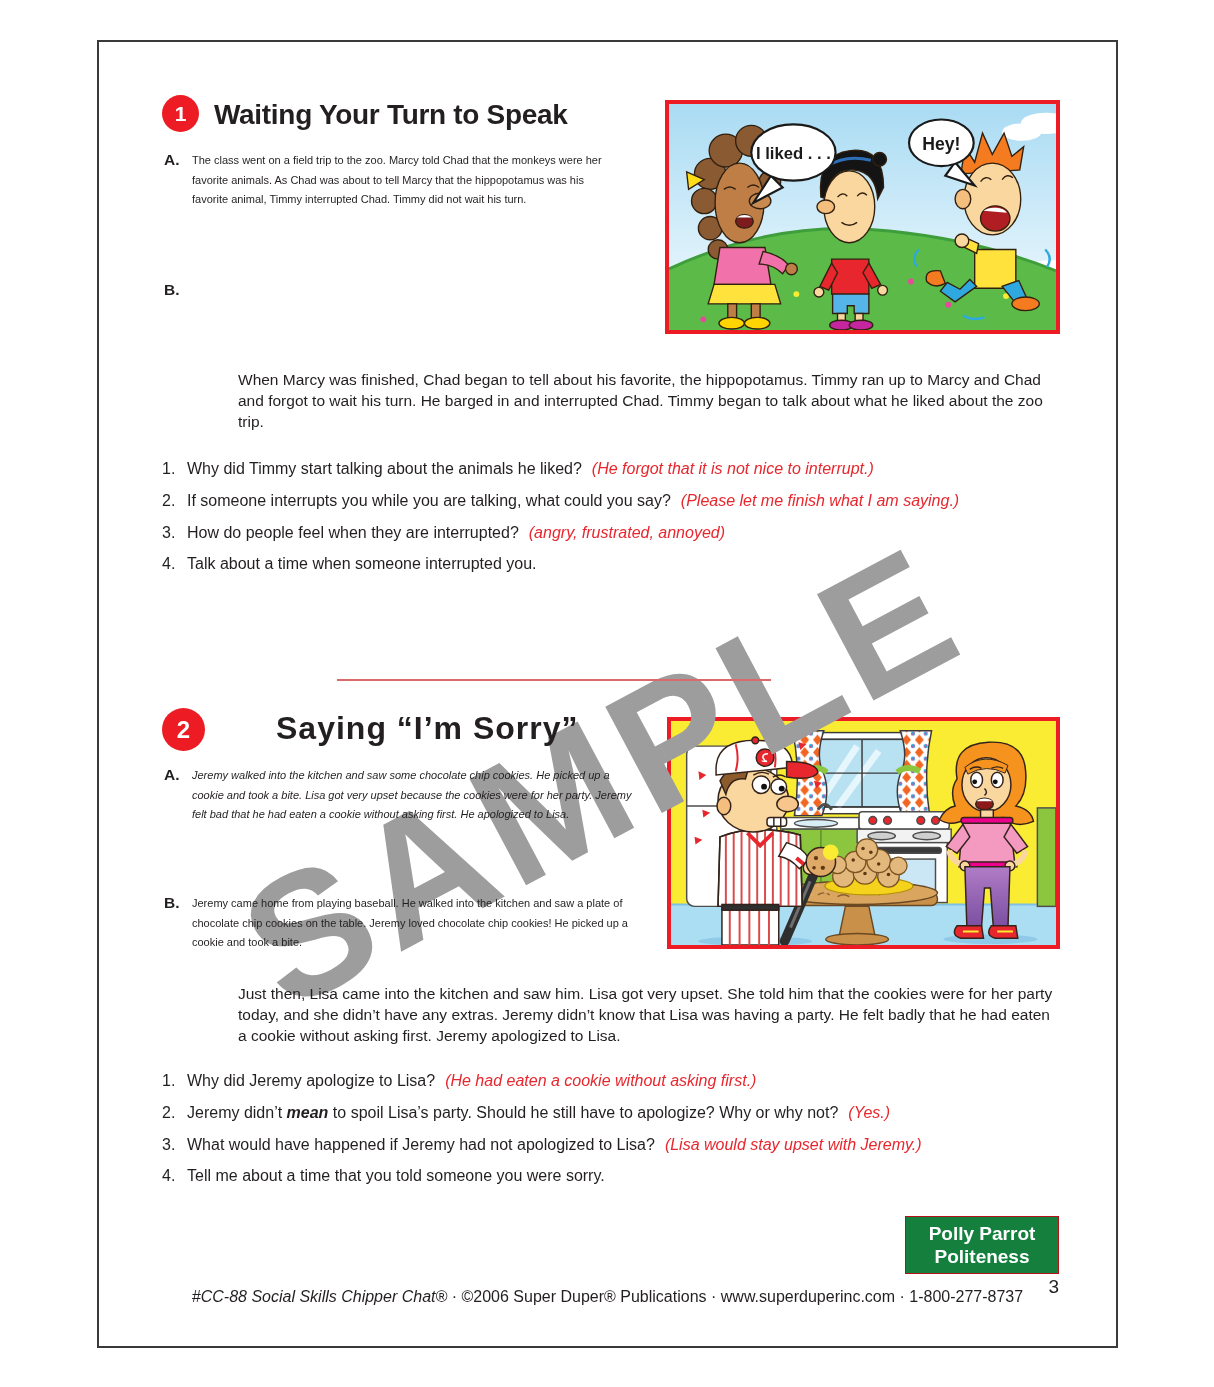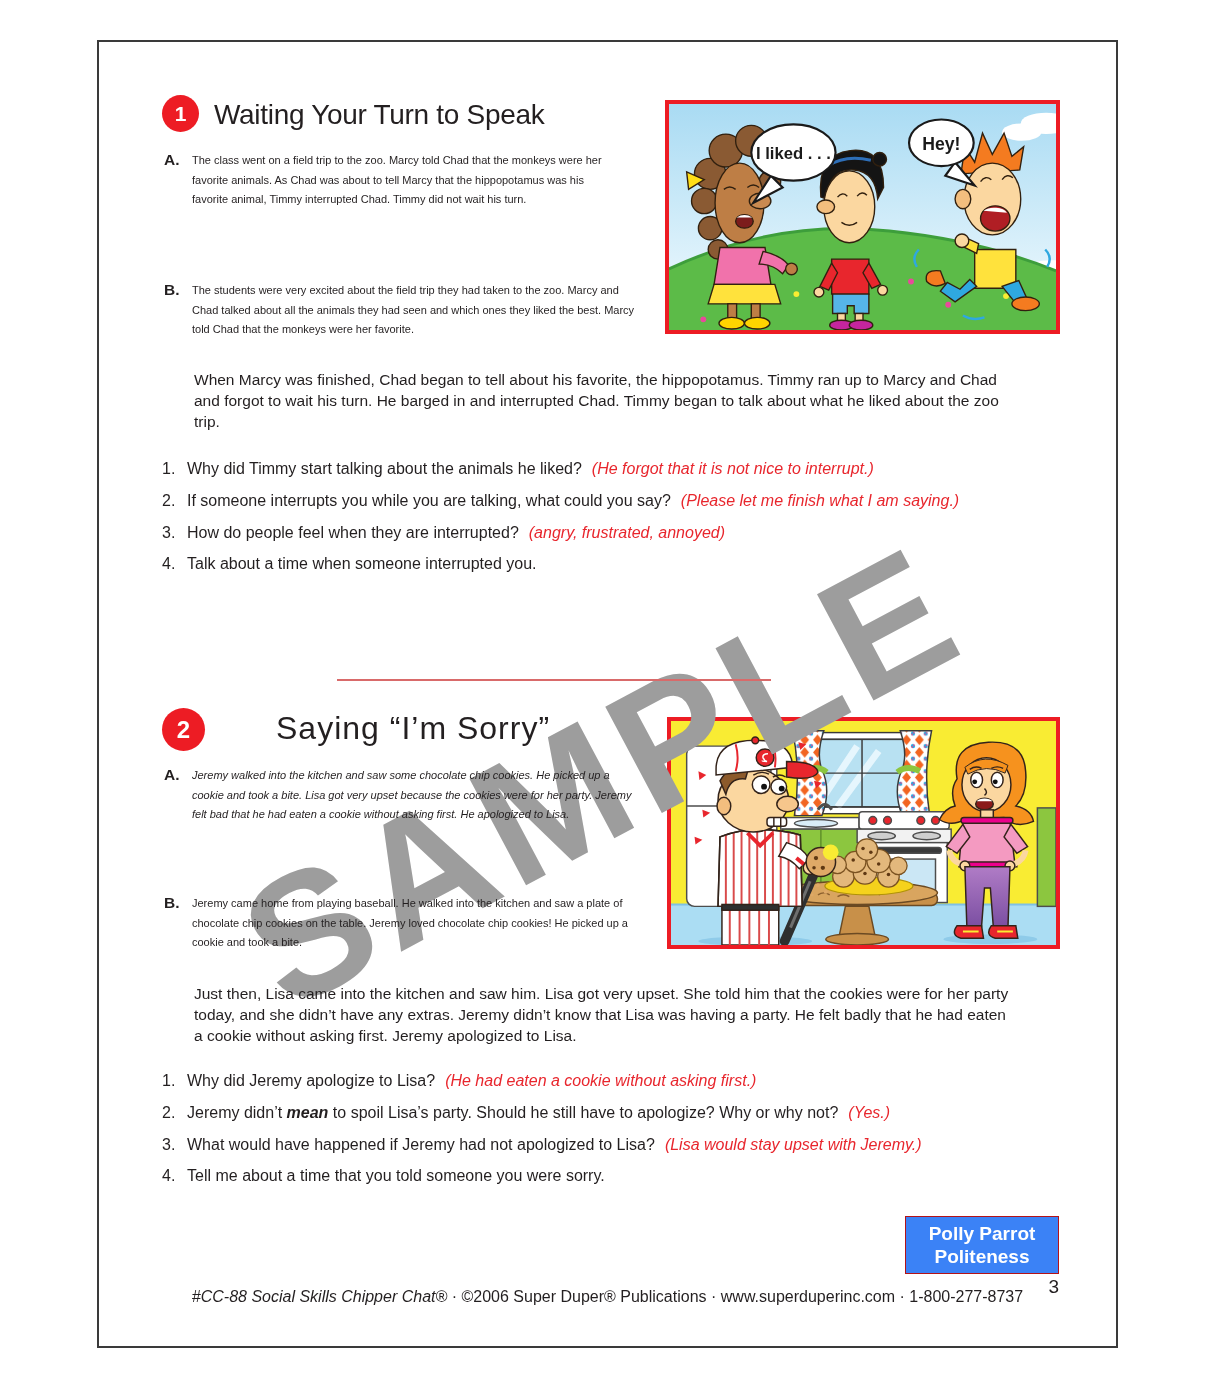--- a/index.html
+++ b/index.html
@@ -9,43 +9,43 @@
     font-family:"Liberation Sans", sans-serif; color:#231F20;
   }
   .page {
     position:absolute; left:97px; top:40px; width:1021px; height:1308px;
     background:#fff; border:2px solid #3a3a3a;
   }
   .num-circle {
     position:absolute; background:#ED1C24; border-radius:50%; color:#fff;
     font-weight:bold; display:flex; align-items:center; justify-content:center; z-index:6;
   }
-  .heading { position:absolute; font-weight:normal; letter-spacing:-0.3px; z-index:6; color:#231F20; }
+  .heading { position:absolute; font-weight:bold; letter-spacing:-0.3px; z-index:6; color:#231F20; }
   .plabel { position:absolute; font-weight:bold; font-size:15.5px; z-index:6; }
   .para { position:absolute; font-size:11px; line-height:19.5px; z-index:6; }
-  .cont { position:absolute; font-size:15.5px; line-height:21px; z-index:6; }
+  .cont { position:absolute; font-size:15.5px; line-height:21px; z-index:6;margin-left:44px; }
   .q { position:absolute; left:63px; font-size:16px; white-space:nowrap; z-index:6; }
   .qnum { display:inline-block; width:25px; }
   .qem { font-weight:bold; font-style:italic; }
   .qans { color:#E8262D; font-style:italic; margin-left:10px; }
   .illus {
     position:absolute; border:4px solid #ED1C24; background:#15803d;
     z-index:1; overflow:hidden;
   }
   .illus svg { display:block; width:100%; height:100%; }
   .watermark {
     position:absolute; left:63px; top:640px; width:880px; height:190px;
     font-size:175px; line-height:190px; font-weight:bold; letter-spacing:8px;
     color:#9D9D9D; text-align:center; transform:rotate(-28deg); z-index:3;
     user-select:none;
   }
   .divider { position:absolute; left:238px; top:637px; width:434px; height:1.5px; background:#D96A6A; z-index:4; }
   .badge {
     position:absolute; left:806px; top:1174px; width:154px; height:58px;
-    background:#3b82f6; border:1px solid #b31218; color:#fff; text-align:center;
+    background:#15803d; border:1px solid #b31218; color:#fff; text-align:center;
     font-weight:bold; font-size:19px; line-height:23px; padding-top:5px; z-index:6;
   }
   .footer { position:absolute; left:0; top:1246px; width:100%; text-align:center; font-size:16px; z-index:6; color:#231F20; }
   .f-it { font-style:italic; }
   .pagenum { position:absolute; left:930px; top:1234px; width:30px; text-align:right; font-size:19px; z-index:6; }
   .bubble-text { font-family:"Liberation Sans", sans-serif; font-weight:bold; fill:#1a1a1a; }
 </style>
 </head>
 <body>
 
@@ -158,21 +158,20 @@
       </g>
       <text x="127" y="57" font-size="17" text-anchor="middle" class="bubble-text">I liked . . .</text>
       <text x="278" y="47" font-size="18" text-anchor="middle" class="bubble-text">Hey!</text>
     </svg>
   </div>
 
   <div class="plabel" style="left:65px; top:109px;">A.</div>
   <div class="para" style="left:93px; top:109px; width:428px;">The class went on a field trip to the zoo. Marcy told Chad that the monkeys were her favorite animals. As Chad was about to tell Marcy that the hippopotamus was his favorite animal, Timmy interrupted Chad. Timmy did not wait his turn.</div>
 
   <div class="plabel" style="left:65px; top:239px;">B.</div>
-  <div class="para" style="left:93px; top:239px; width:450px;">The students were very excited about the field trip they had taken to the zoo. Marcy and Chad talked about all the animals they had seen and which ones they liked the best. Marcy told Chad that the monkeys were her favorite.</div>
 
   <div class="cont" style="left:95px; top:327px; width:810px;">When Marcy was finished, Chad began to tell about his favorite, the hippopotamus. Timmy ran up to Marcy and Chad and forgot to wait his turn. He barged in and interrupted Chad. Timmy began to talk about what he liked about the zoo trip.</div>
 
   <div class="q" style="top:418px;">
     <span class="qnum">1.</span><span>Why did Timmy start talking about the animals he liked?</span><span class="qans">(He forgot that it is not nice to interrupt.)</span>
   </div>
   <div class="q" style="top:450px;">
     <span class="qnum">2.</span><span>If someone interrupts you while you are talking, what could you say?</span><span class="qans">(Please let me finish what I am saying.)</span>
   </div>
   <div class="q" style="top:482px;">

